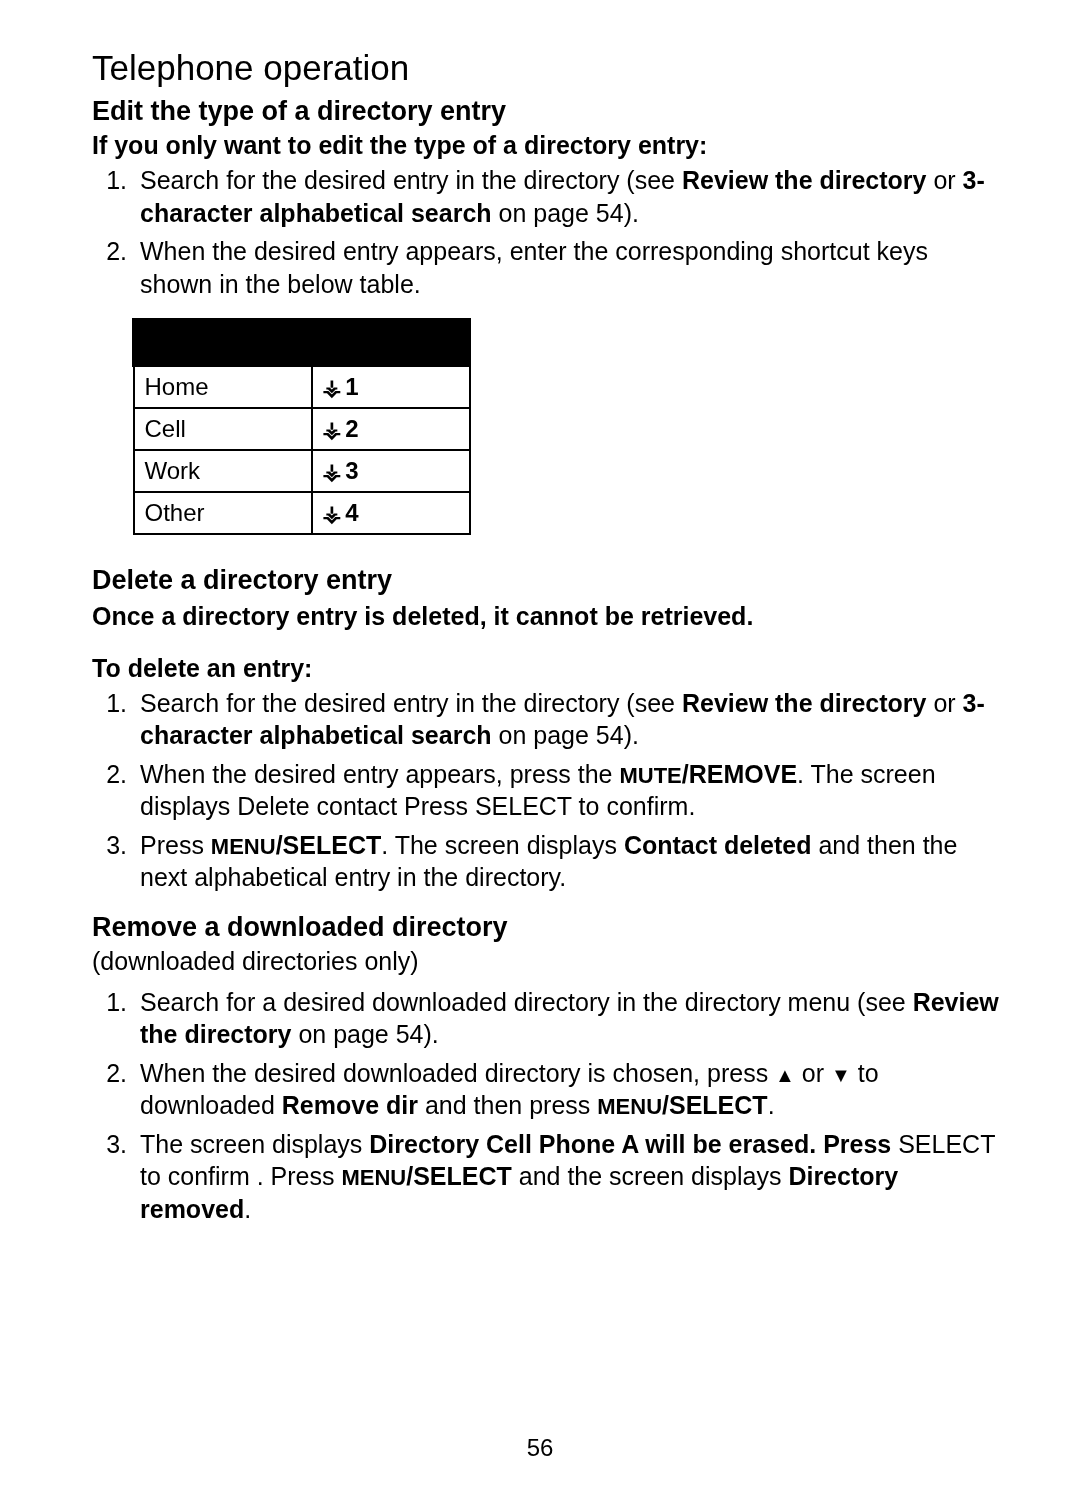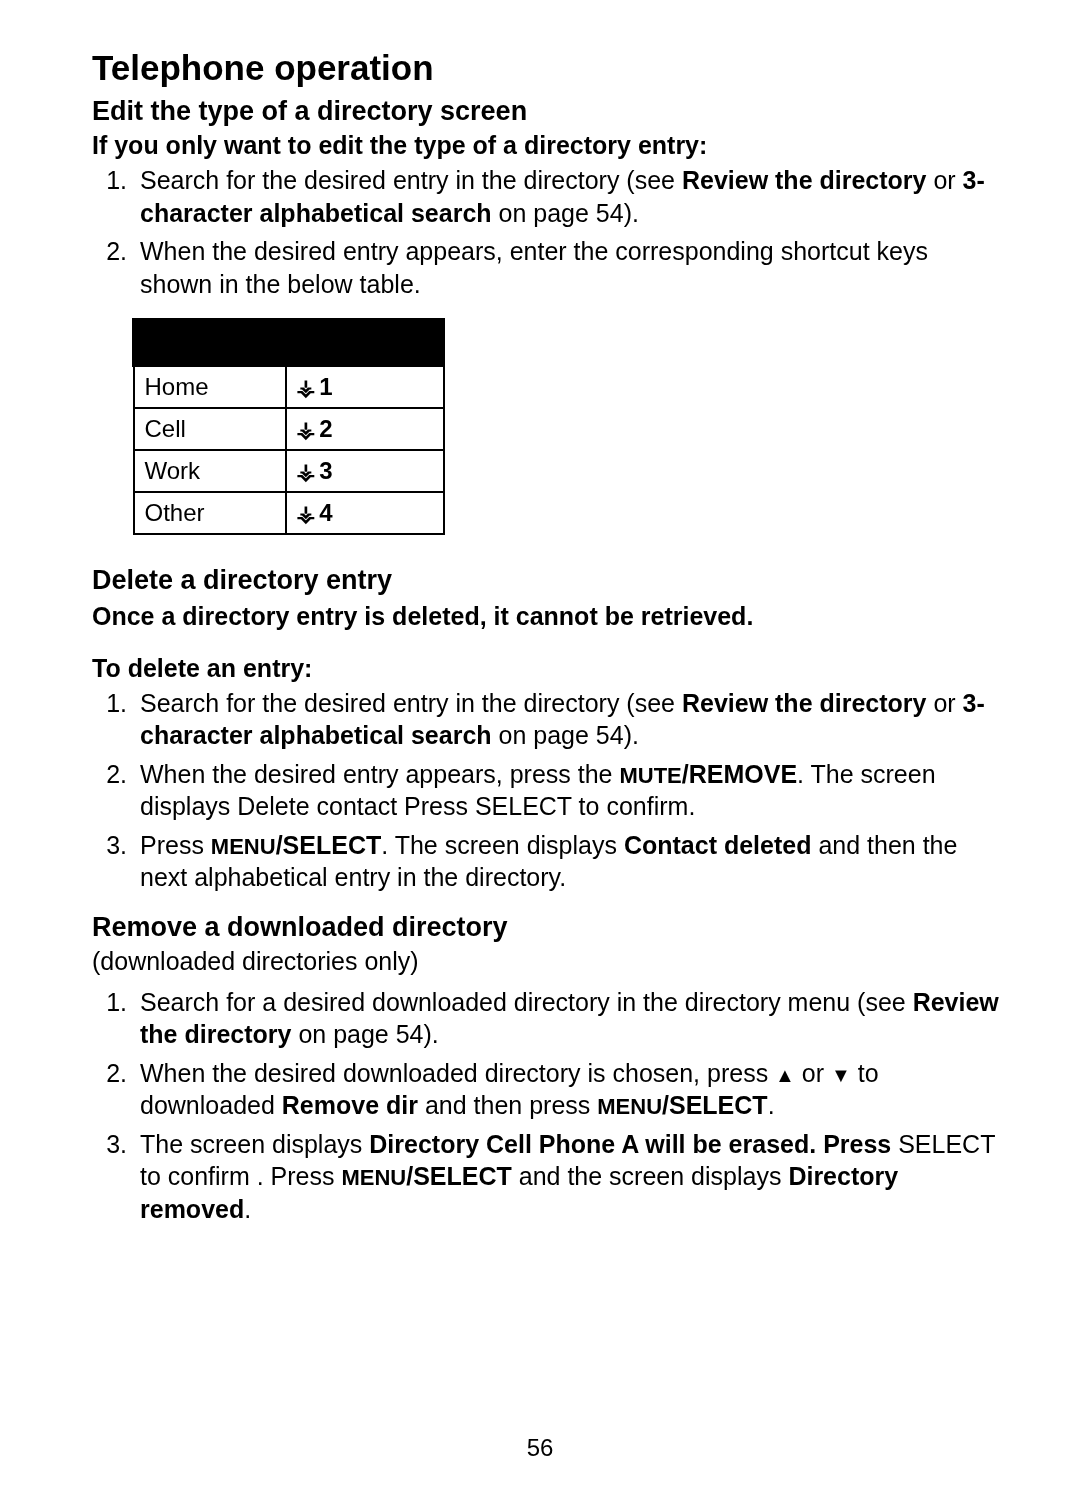--- a/index.html
+++ b/index.html
@@ -7,21 +7,21 @@
       width: 1080px;
       height: 1512px;
       background: #fff;
       font-family: Arial, Helvetica, sans-serif;
       color: #000;
       padding: 48px 75px 0 92px;
       position: relative;
     }
     h1 {
       font-size: 35px;
-      font-weight: bold;
+      font-weight: normal;
       margin-bottom: 8px;
     }
     h2 {
       font-size: 27px;
       font-weight: bold;
       margin-bottom: 4px;
     }
     .sub-bold {
       font-size: 25px;
       font-weight: bold;
@@ -52,21 +52,21 @@
       background: #000;
       height: 46px;
       border: 3px solid #000;
     }
     tbody td {
       border: 2px solid #000;
       padding: 6px 10px;
       font-size: 24px;
       vertical-align: middle;
     }
-    .col-type { width: 152px; }
+    .col-type { width: 178px; }
     .col-key { width: 158px; font-weight: bold; }
     .key-sym { font-weight: bold; margin-right: 4px; font-size: 22px; }
 
     .section-gap { }
     .para {
       font-size: 25px;
       margin-bottom: 21px;
       line-height: 1.3;
       font-weight: bold;
     }
@@ -82,21 +82,21 @@
       width: 100%;
       text-align: center;
       font-size: 24px;
     }
   </style>
 </head>
 <body>
 
 <h1>Telephone operation</h1>
 
-<h2>Edit the type of a directory screen</h2>
+<h2>Edit the type of a directory entry</h2>
 <div class="sub-bold">If you only want to edit the type of a directory entry:</div>
 <ol>
   <li>
     <span>Search for the desired entry in the directory (see </span><span class="ref-bold">Review the directory</span><span> or </span><span class="ref-bold">3-character alphabetical search</span><span> on page 54).</span>
   </li>
   <li>When the desired entry appears, enter the corresponding shortcut keys shown in the below table.</li>
 </ol>
 
 <table>
   <thead>

